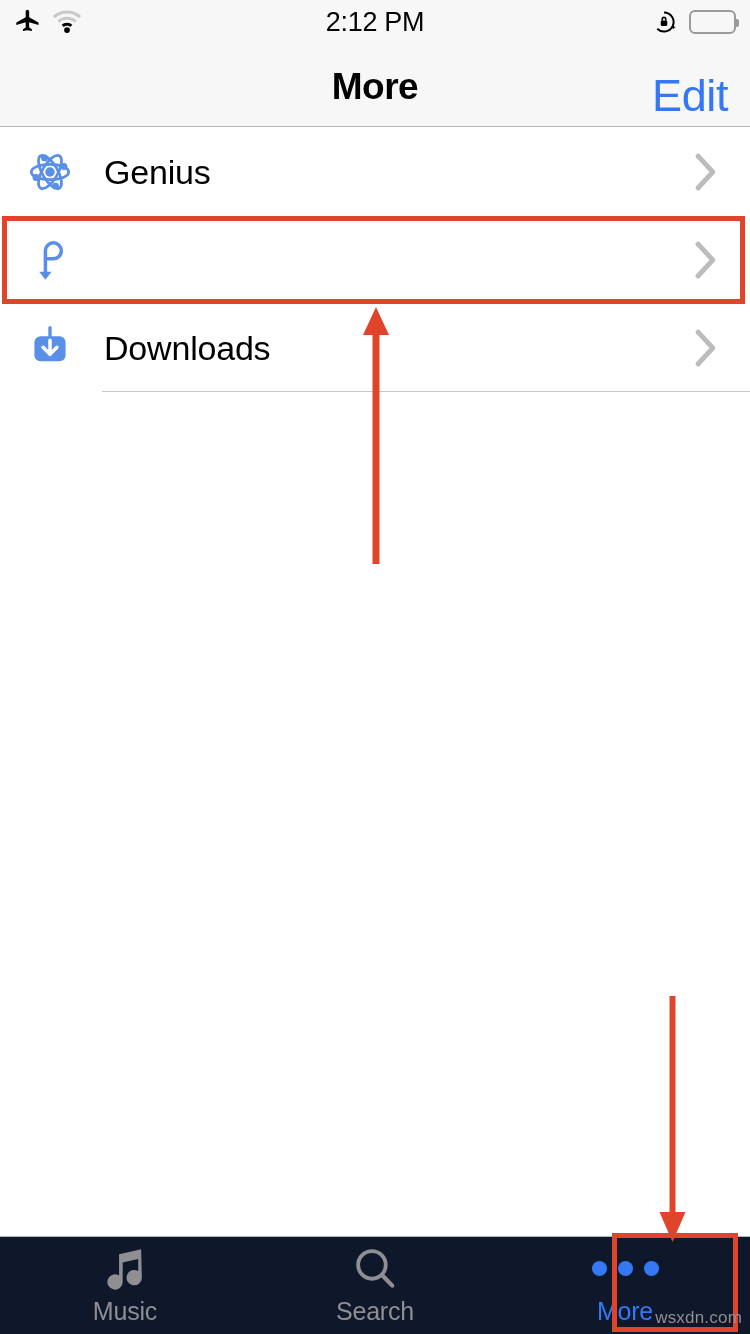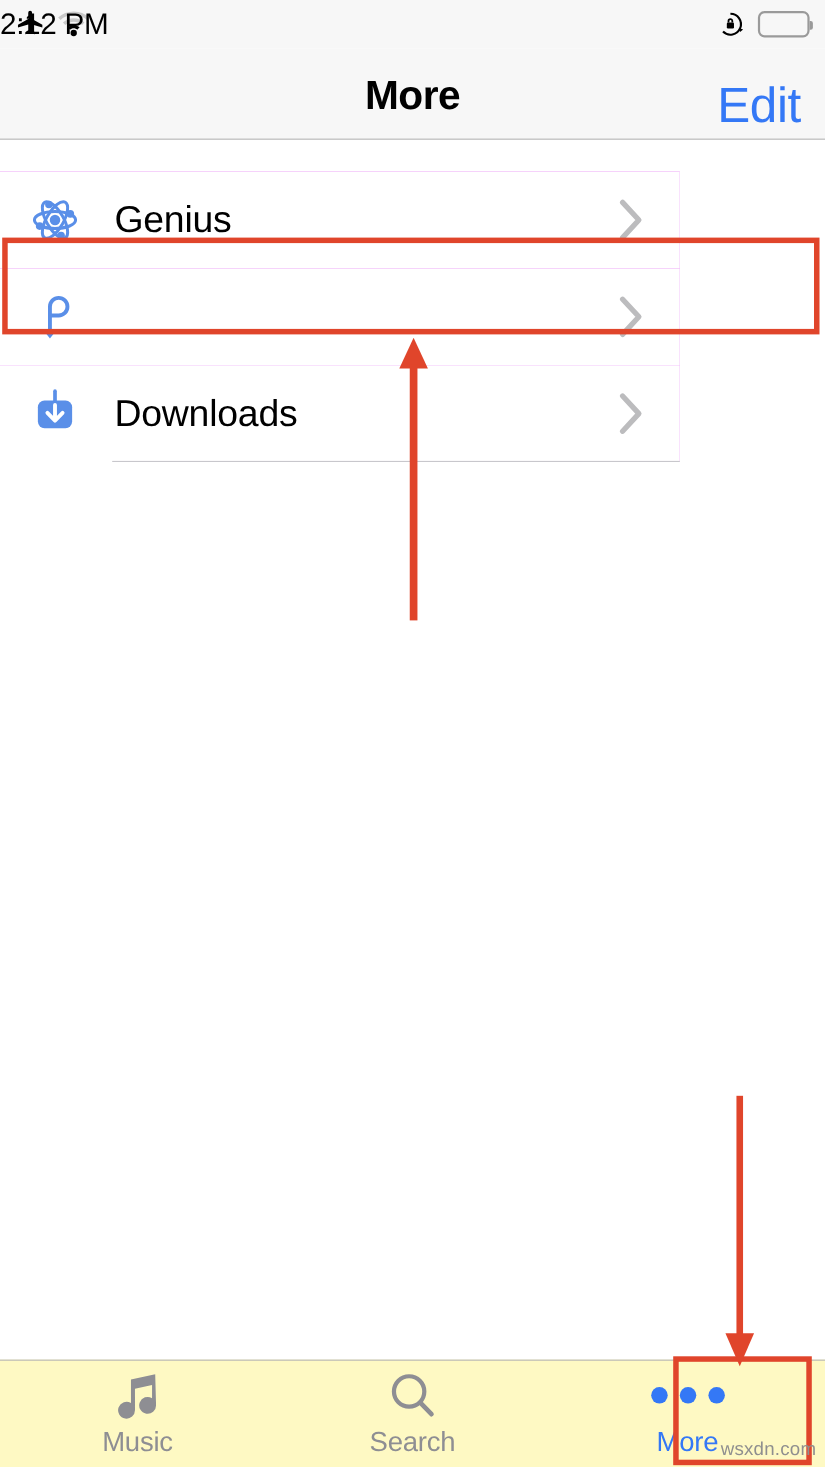--- a/index.html
+++ b/index.html
@@ -30,21 +30,21 @@
   #status-left {
     position: absolute;
     left: 14px;
     display: flex;
     align-items: center;
     gap: 10px;
   }
   #status-time {
     position: absolute;
     left: 0; right: 0;
-    text-align: left;
+    text-align: center;
     font-size: 27px;
     font-weight: 400;
     color: #000;
     letter-spacing: -0.3px;
   }
   #status-right {
     position: absolute;
     right: 14px;
     display: flex;
     align-items: center;
@@ -100,23 +100,22 @@
     font-size: 45px;
     color: #3478f6;
     letter-spacing: -0.4px;
     cursor: pointer;
   }
 
   
   #list {
     position: absolute;
     top: 128px; left: 0;
-    width: 618px;
-    background: #d946ef;
-    margin-top: 28px;
+    width: 750px;
+    background: #14b8a6;
   }
   .list-row {
     position: relative;
     height: 88px;
     display: flex;
     align-items: center;
     background: #fff;
     cursor: pointer;
   }
   .row-icon {
@@ -148,21 +147,21 @@
     height: 1px;
     background: #c8c7cc;
   }
 
   
   #tab-bar {
     position: absolute;
     bottom: 0; left: 0;
     width: 750px;
     height: 98px;
-    background: #fef9c3;
+    background: #0f172a;
     border-top: 1px solid #b6b6b6;
     display: flex;
   }
   .tab-item {
     flex: 1;
     display: flex;
     flex-direction: column;
     align-items: center;
     justify-content: center;
     gap: 6px;

